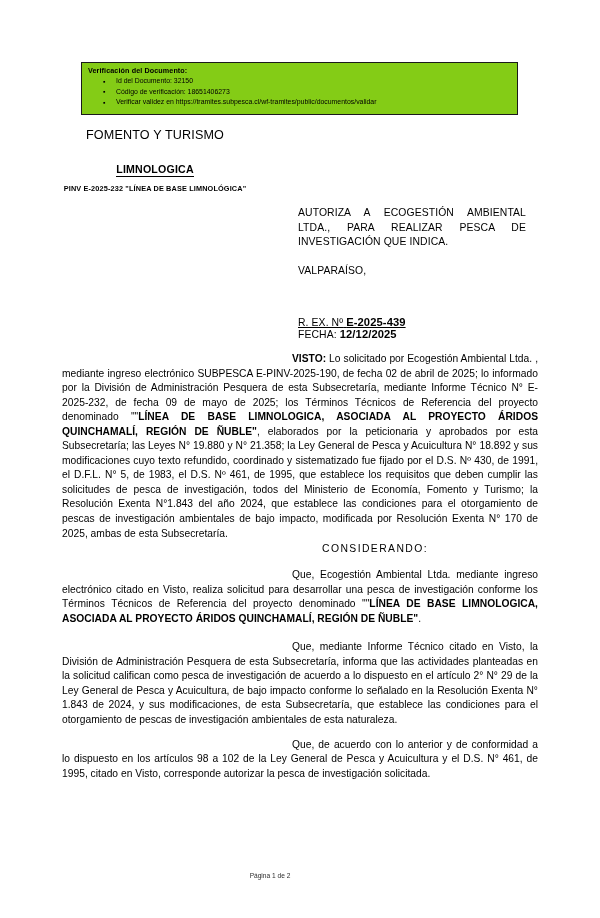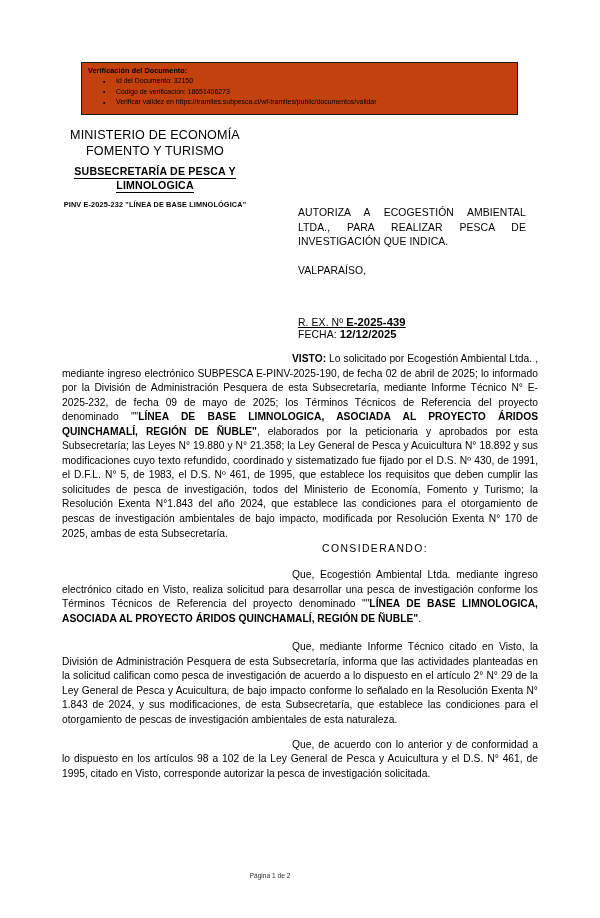--- a/index.html
+++ b/index.html
@@ -25,21 +25,21 @@
 
   
   .verif-box {
     position: absolute;
     left: 81px;
     top: 62px;
     width: 437px;
     height: 53px;
     border: 1px solid #1a1a1a;
     box-sizing: border-box;
-    background: #c2410c;
+    background: #84cc16;
     overflow: hidden;
     padding: 3px 0 0 6px;
   }
   .verif-title {
     font-size: 7.2px;
     font-weight: bold;
     letter-spacing: 0.1px;
     line-height: 10px;
     white-space: nowrap;
   }
@@ -197,24 +197,23 @@
       <li>
         <span class="bullet">▪</span><span>Código de verificación: 18651406273</span>
       </li>
       <li>
         <span class="bullet">▪</span><span>Verificar validez en https://tramites.subpesca.cl/wf-tramites/public/documentos/validar</span>
       </li>
     </ul>
   </div>
 
   <div class="letterhead">
-    <div class="lh-min">MINISTERIO DE ECONOMÍA</div>
     <div class="lh-min">FOMENTO Y TURISMO</div>
     <div class="lh-sub">
-      <span>SUBSECRETARÍA DE PESCA Y</span><br>
+      <br>
       <span>LIMNOLOGICA</span>
     </div>
     <div class="lh-proj">PINV E-2025-232 "LÍNEA DE BASE LIMNOLÓGICA"</div>
   </div>
 
   <div class="rh-block">
     <div class="rh-title">AUTORIZA A ECOGESTIÓN AMBIENTAL LTDA., PARA REALIZAR PESCA DE INVESTIGACIÓN QUE INDICA.</div>
   </div>
   <div class="rh-city">VALPARAÍSO,</div>
   <div class="rh-res">

